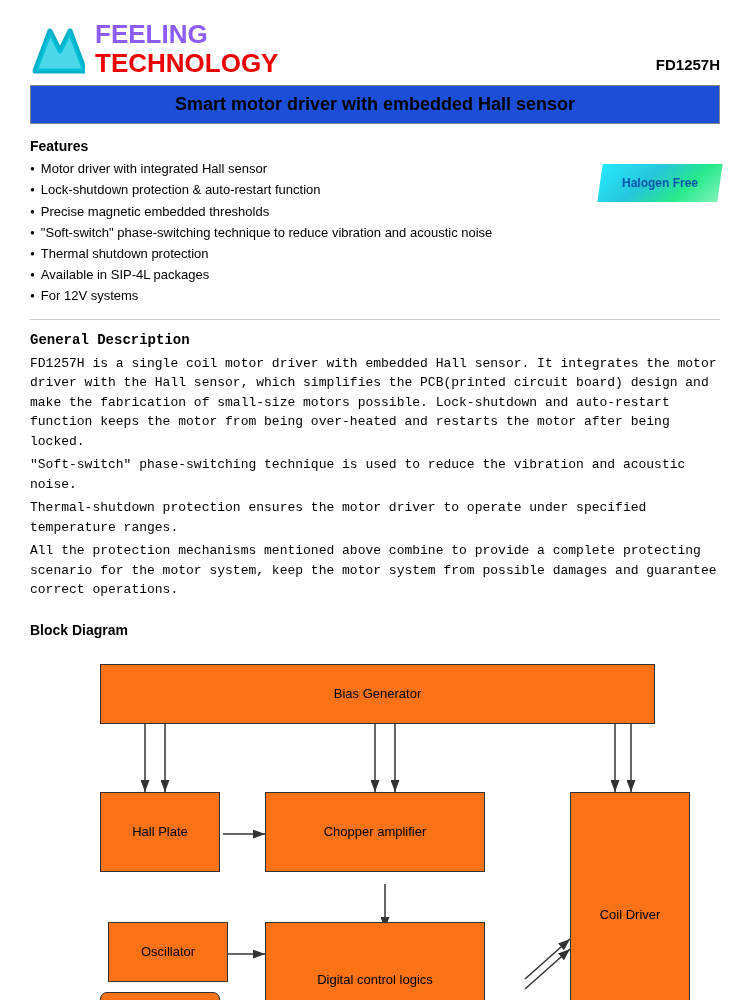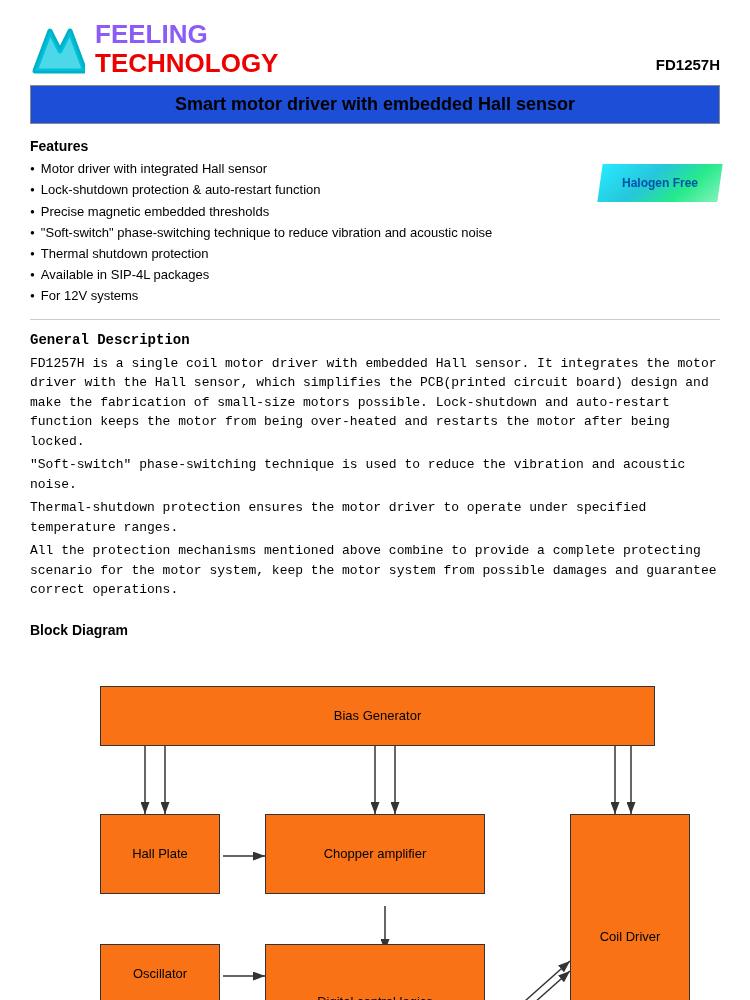--- a/index.html
+++ b/index.html
@@ -130,21 +130,21 @@
     .general-desc p {
       font-size: 13px;
       line-height: 1.5;
       margin-bottom: 4px;
     }
 
     
     .block-diagram-title {
       font-size: 14px;
       font-weight: bold;
-      margin-bottom: 28px;
+      margin-bottom: 6px;
     }
     .diagram-area {
       position: relative;
       width: 680px;
       height: 430px;
       margin: 0 auto;
     }
 
     
     .diag-box {
@@ -293,21 +293,21 @@
     </div>
 
     <div class="diag-box" style="left:230px; top:148px; width:220px; height:80px;">
       <span>Chopper amplifier</span>
     </div>
 
     <div class="diag-box" style="left:535px; top:148px; width:120px; height:245px;">
       <span>Coil Driver</span>
     </div>
 
-    <div class="diag-box" style="left:65px; top:278px; width:120px; height:60px;">
+    <div class="diag-box" style="left:73px; top:278px; width:120px; height:60px;">
       <span>Oscillator</span>
     </div>
 
     <div class="diag-box" style="left:230px; top:278px; width:220px; height:115px;">
       <span>Digital control logics</span>
     </div>
 
     <div class="diag-box" style="left:65px; top:348px; width:120px; height:60px; text-align:center;border-radius:7px;">
       <span style="white-space:pre-line;">Power-On
 Reset</span>

